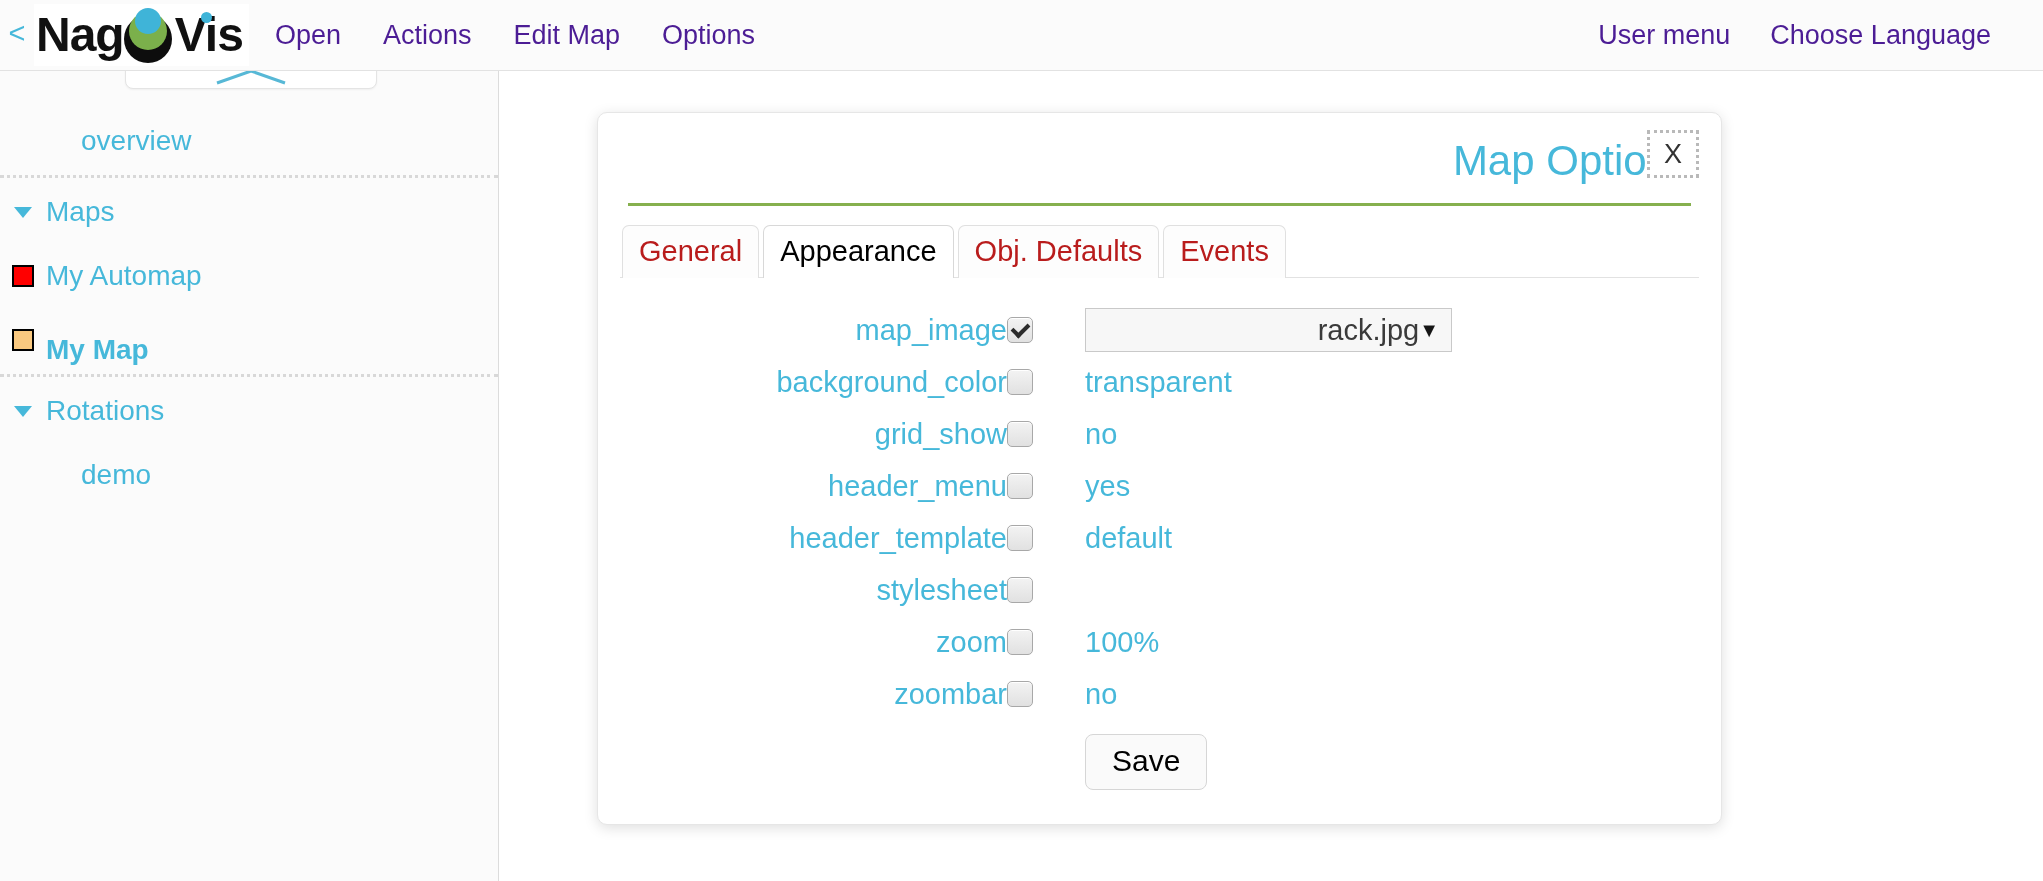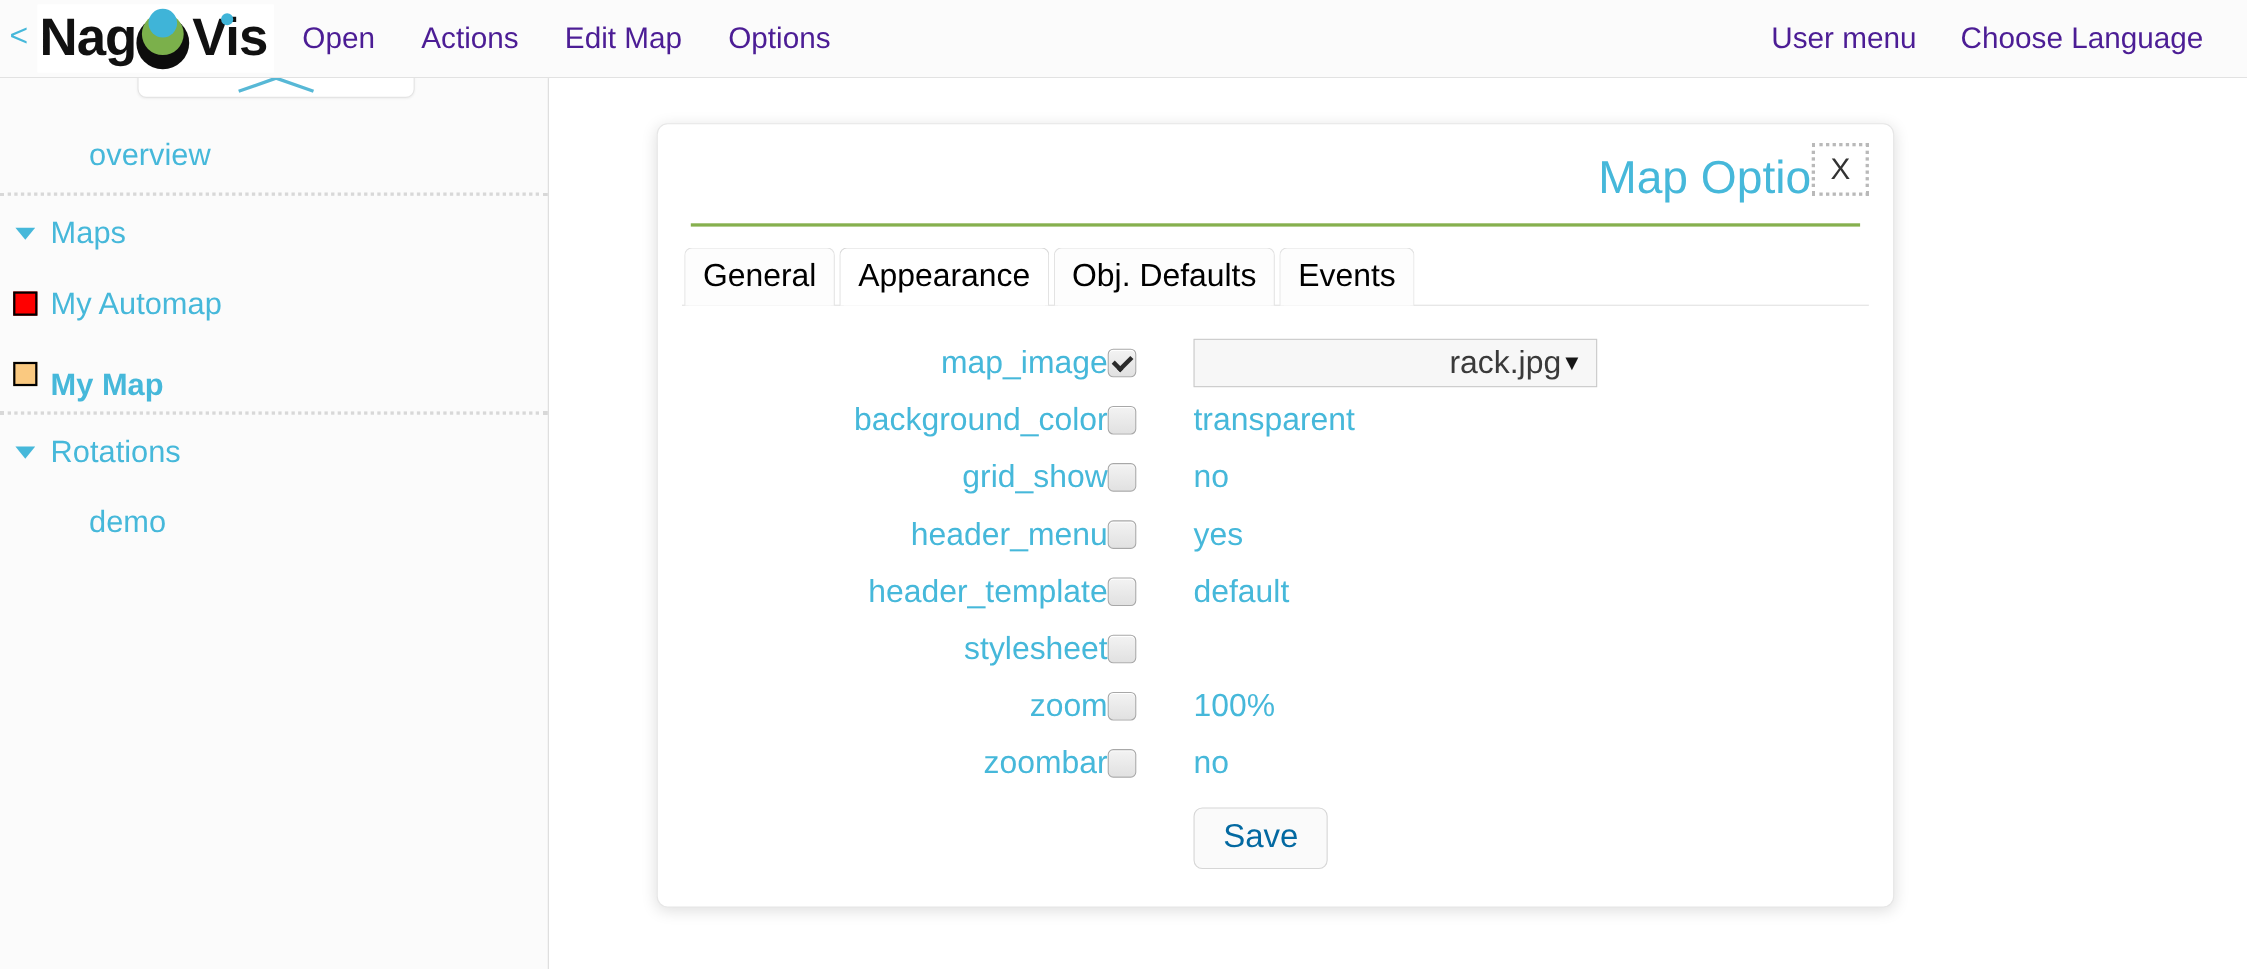--- a/index.html
+++ b/index.html
@@ -94,21 +94,21 @@
   #nav-left {
     display: flex;
     align-items: center;
     margin-left: 26px;
     gap: 42px;
   }
   #nav-right {
     display: flex;
     align-items: center;
     margin-left: auto;
-    margin-right: 40px;
+    margin-right: 52px;
     gap: 40px;
   }
   .nav-item {
     color: #4c1d95;
     font-size: 27px;
     line-height: 30px;
     cursor: pointer;
     white-space: nowrap;
   }
 
@@ -251,21 +251,21 @@
     bottom: 0;
     height: 1px;
     background: #e2e2e2;
   }
   .tab {
     border: 1px solid #e0e0e0;
     border-bottom: none;
     border-radius: 7px 7px 0 0;
     background: #fdfdfd;
     padding: 7px 16px 9px 16px;
-    color: #000000;
+    color: #b91c1c;
     font-size: 29px;
     line-height: 36px;
     margin-right: 4px;
     cursor: pointer;
     position: relative;
     z-index: 2;
     white-space: nowrap;
   }
   .tab.active {
     background: #ffffff;
@@ -354,21 +354,21 @@
   #save-row {
     display: flex;
     padding-left: 463px;
     margin-top: 14px;
   }
   #save-button {
     background: #fafafa;
     border: 1px solid #d6d6d6;
     border-radius: 8px;
     padding: 8px 26px 10px 26px;
-    color: #0369a1;
+    color: #000000;
     font-size: 30px;
     line-height: 36px;
     cursor: pointer;
   }
 </style>
 </head>
 <body>
 
 <div id="topbar">
 

